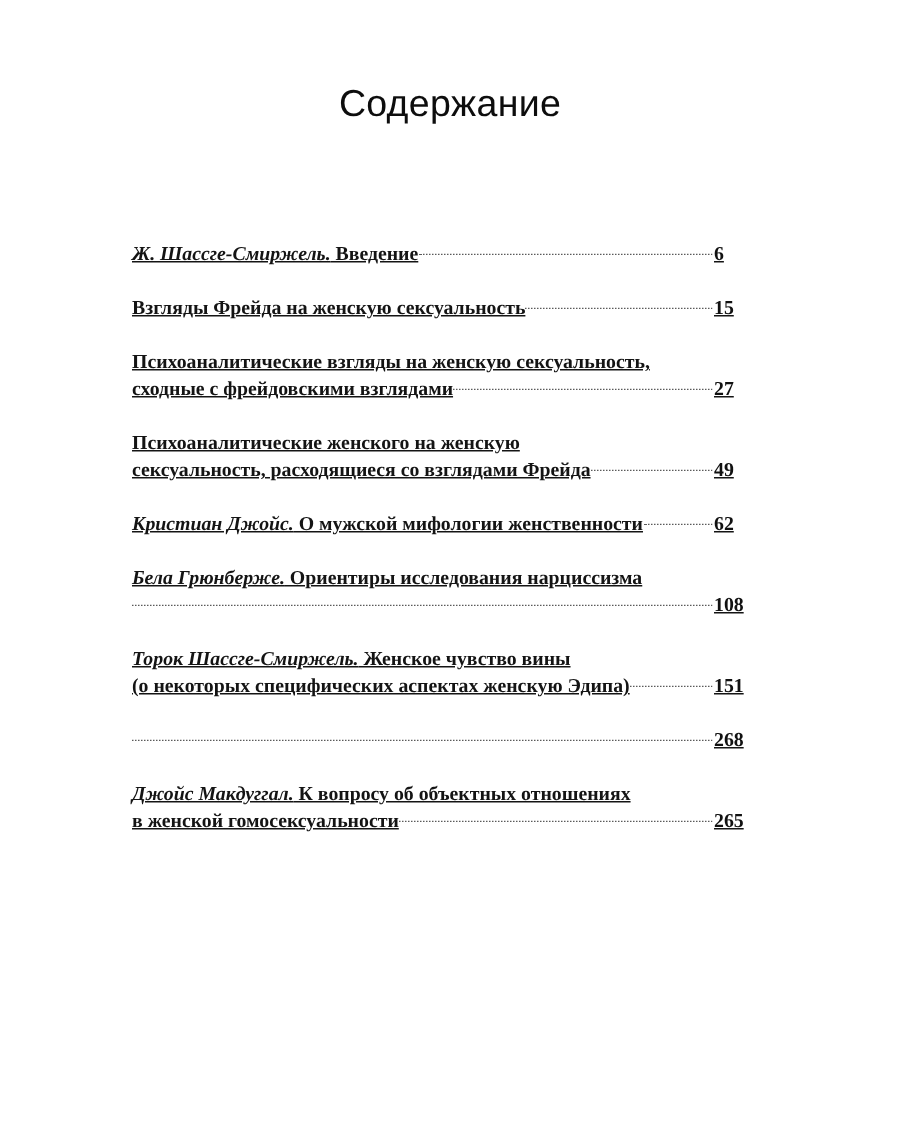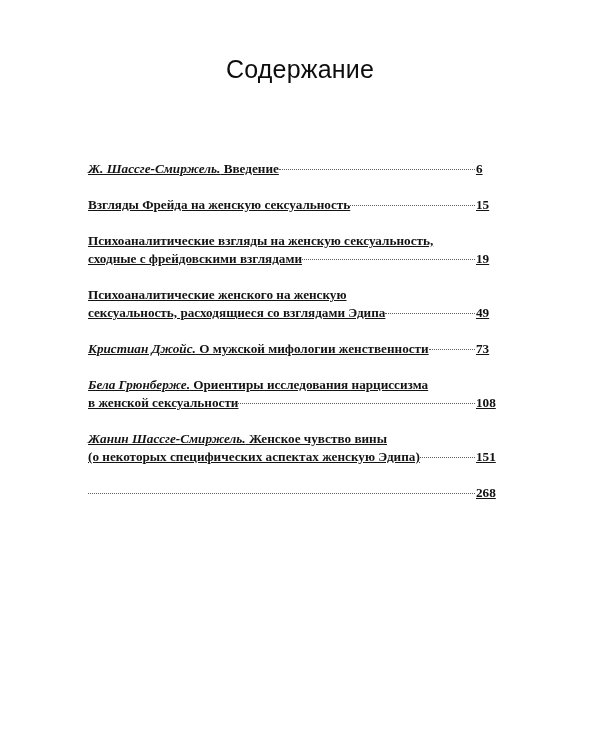--- a/index.html
+++ b/index.html
@@ -120,61 +120,70 @@
           <span class="toc-page">15</span>
         </div>
       </div>
       <div class="toc-entry">
         <div class="toc-line no-leader">
           <span class="toc-text">Психоаналитические взгляды на женскую сексуальность,</span>
         </div>
         <div class="toc-line">
           <span class="toc-text">сходные с фрейдовскими взглядами</span>
           <span class="leader"></span>
-          <span class="toc-page">19</span>
+          <span class="toc-page">27</span>
         </div>
       </div>
       <div class="toc-entry">
         <div class="toc-line no-leader">
           <span class="toc-text">Психоаналитические женского на женскую</span>
         </div>
         <div class="toc-line">
-          <span class="toc-text">сексуальность, расходящиеся со взглядами Эдипа</span>
+          <span class="toc-text">сексуальность, расходящиеся со взглядами Фрейда</span>
           <span class="leader"></span>
           <span class="toc-page">49</span>
         </div>
       </div>
       <div class="toc-entry">
         <div class="toc-line">
           <span class="toc-text"><span class="toc-author">Кристиан Джойс.</span> О мужской мифологии женственности</span>
           <span class="leader"></span>
-          <span class="toc-page">73</span>
+          <span class="toc-page">62</span>
         </div>
       </div>
       <div class="toc-entry">
         <div class="toc-line no-leader">
           <span class="toc-text"><span class="toc-author">Бела Грюнберже.</span> Ориентиры исследования нарциссизма</span>
         </div>
         <div class="toc-line">
-          <span class="toc-text">в женской сексуальности</span>
           <span class="leader"></span>
           <span class="toc-page">108</span>
         </div>
       </div>
       <div class="toc-entry">
         <div class="toc-line no-leader">
-          <span class="toc-text"><span class="toc-author">Жанин Шассге-Смиржель.</span> Женское чувство вины</span>
+          <span class="toc-text"><span class="toc-author">Торок Шассге-Смиржель.</span> Женское чувство вины</span>
         </div>
         <div class="toc-line">
           <span class="toc-text">(о некоторых специфических аспектах женскую Эдипа)</span>
           <span class="leader"></span>
           <span class="toc-page">151</span>
         </div>
       </div>
       <div class="toc-entry">
         <div class="toc-line">
           <span class="leader"></span>
           <span class="toc-page">268</span>
         </div>
       </div>
+      <div class="toc-entry">
+        <div class="toc-line no-leader">
+          <span class="toc-text"><span class="toc-author">Джойс Макдуггал.</span> К вопросу об объектных отношениях</span>
+        </div>
+        <div class="toc-line">
+          <span class="toc-text">в женской гомосексуальности</span>
+          <span class="leader"></span>
+          <span class="toc-page">265</span>
+        </div>
+      </div>
     </div>
 
 </div>
 
 </body></html>

